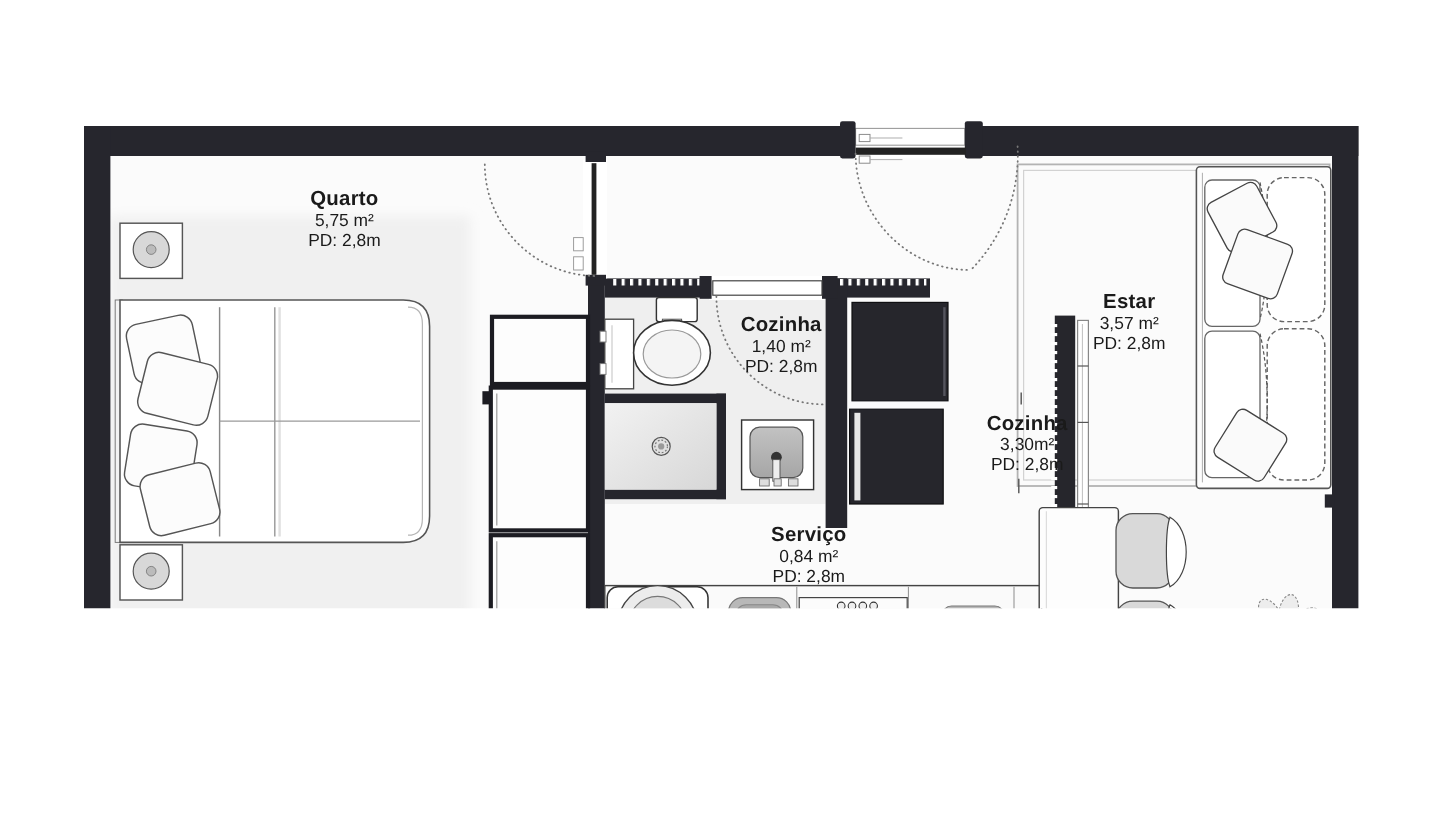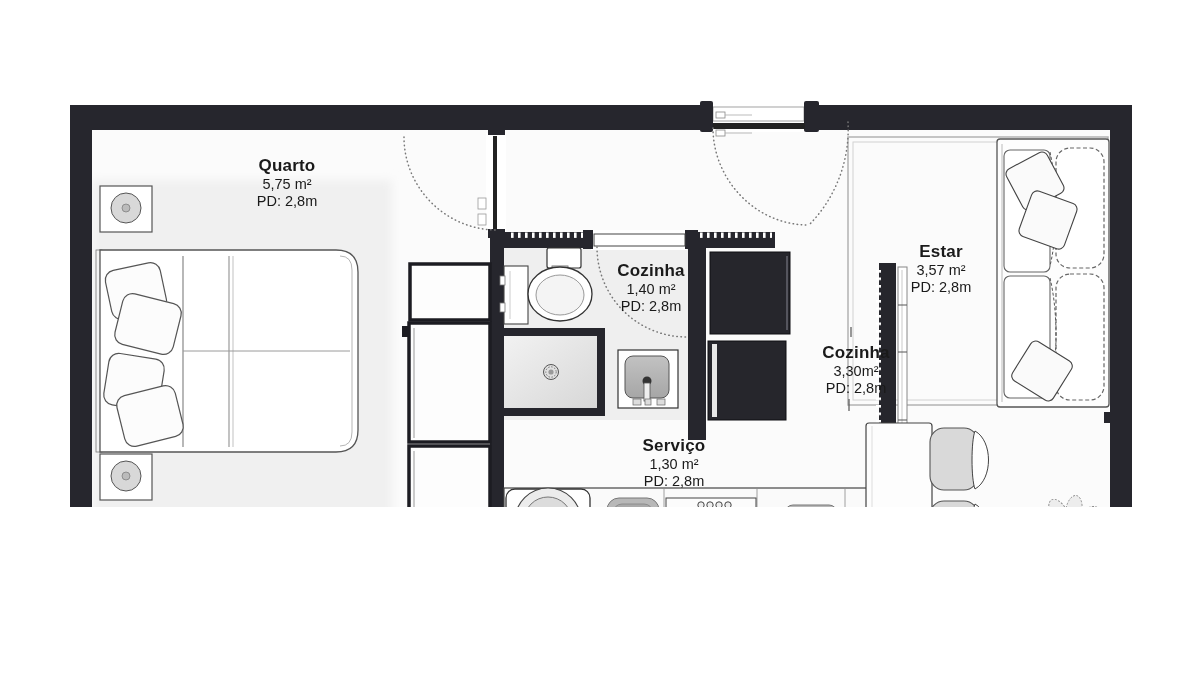--- a/index.html
+++ b/index.html
@@ -328,17 +328,17 @@
   <div class="rl-sub">3,57 m²</div>
   <div class="rl-sub">PD: 2,8m</div>
 </div>
 <div class="room-label lbl-cozinha">
   <div class="rl-name">Cozinha</div>
   <div class="rl-sub">3,30m²</div>
   <div class="rl-sub">PD: 2,8m</div>
 </div>
 <div class="room-label lbl-servico">
   <div class="rl-name">Serviço</div>
-  <div class="rl-sub">1,30 m²</div>
+  <div class="rl-sub">0,84 m²</div>
   <div class="rl-sub">PD: 2,8m</div>
 </div>
 
 </div>
 
 </body></html>

